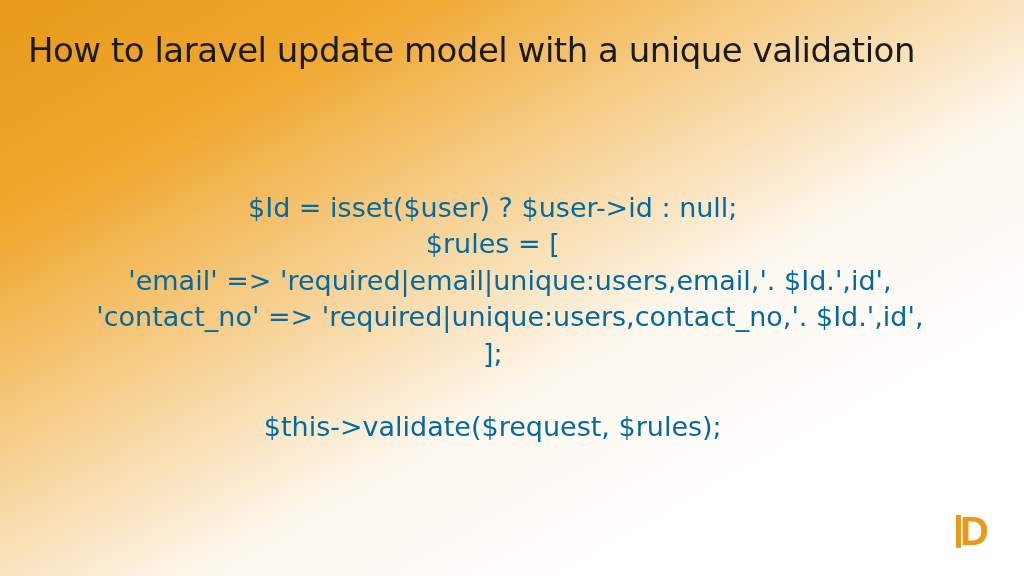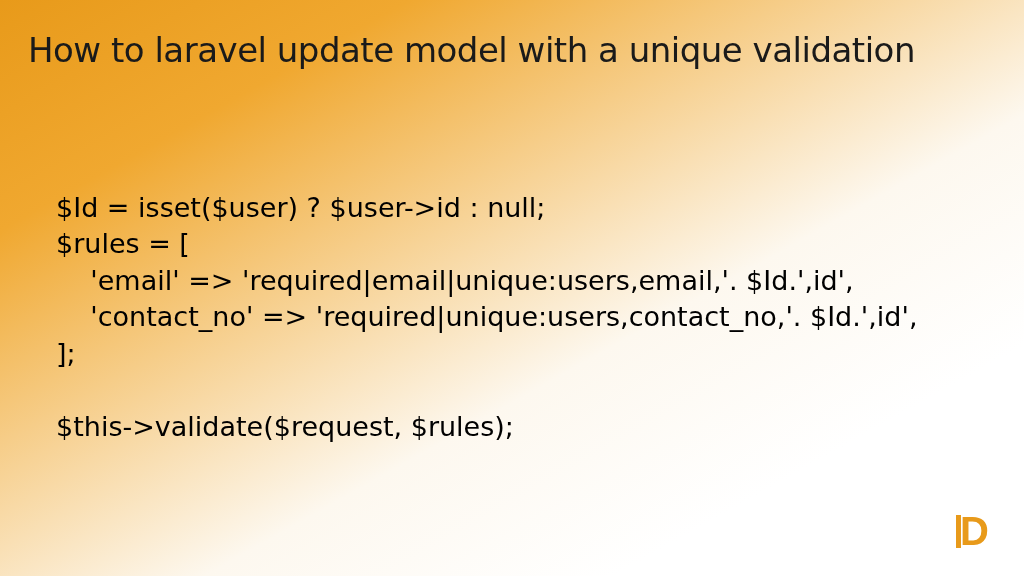--- a/index.html
+++ b/index.html
@@ -1,18 +1,19 @@
 <!DOCTYPE html>
 <html><head>
   <meta charset="utf-8">
   <style>
     * {
       margin: 0;
       padding: 0;
       box-sizing: border-box;
+      text-align: center;
     }
 
     body {
       width: 1024px;
       height: 576px;
       background: linear-gradient(to bottom right, #e89a1a 0%, #f0a830 20%, #fdf8ef 60%, #ffffff 80%);
       font-family: "DejaVu Sans", Verdana, Geneva, sans-serif;
       position: relative;
       overflow: hidden;
     }
@@ -23,23 +24,23 @@
       left: 28px;
       font-size: 34px;
       font-weight: 500;
       color: #1a1a1a;
       letter-spacing: -0.5px;
     }
 
     .code-block {
       position: absolute;
       top: 190px;
-      left: 56px;
+      left: 62px;
       font-size: 27px;
-      color: #000000;
+      color: #0369a1;
       line-height: 1.35;
       font-family: "DejaVu Sans", Verdana, Geneva, sans-serif;
       white-space: pre;
     }
 
     .logo {
       position: absolute;
       bottom: 22px;
       right: 30px;
       font-size: 36px;

